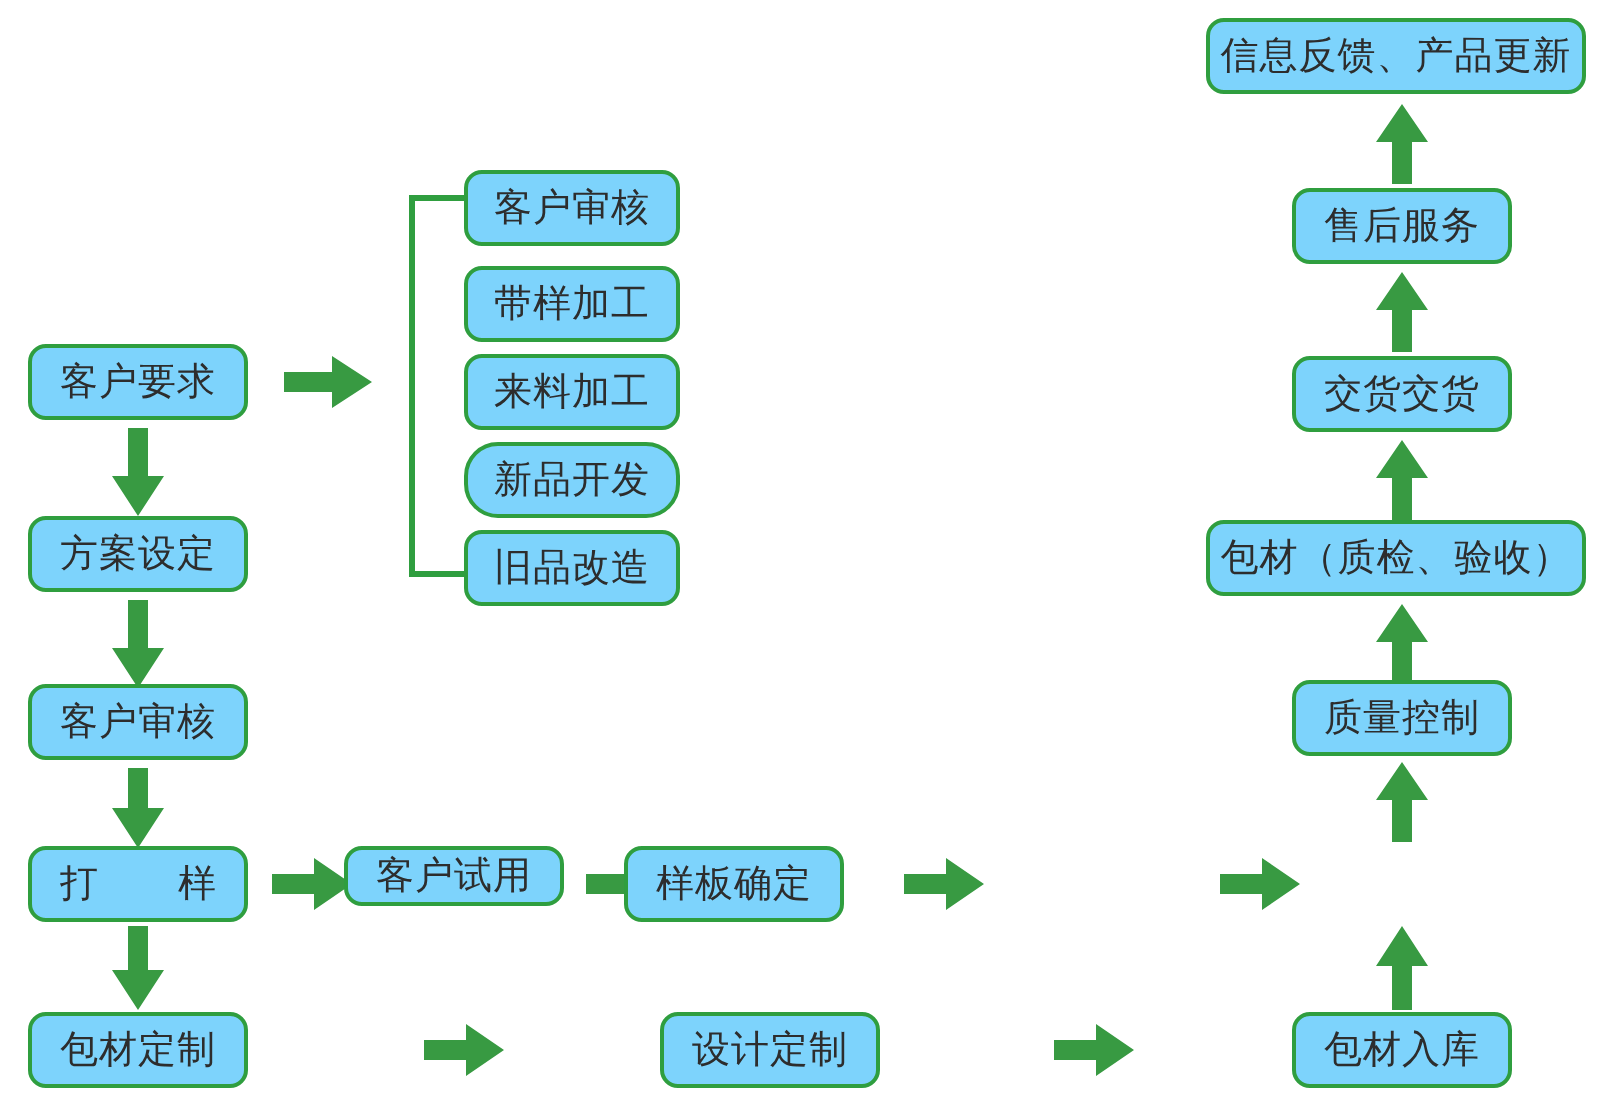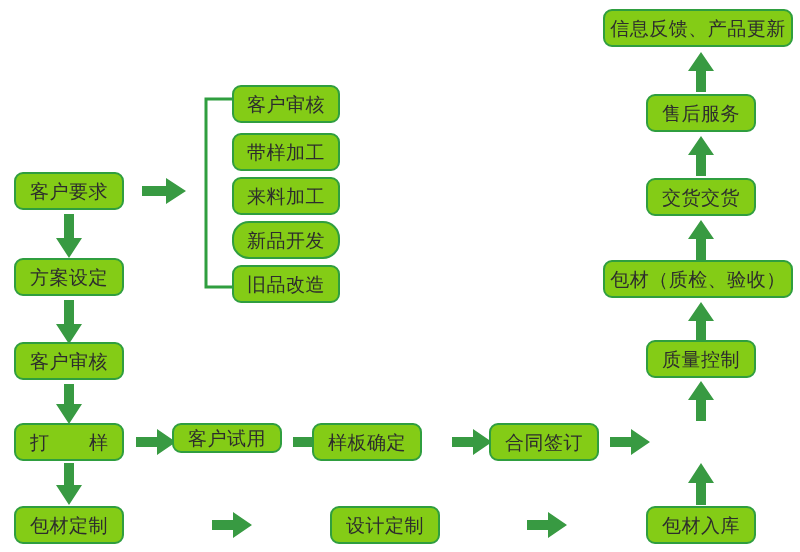--- a/index.html
+++ b/index.html
@@ -17,21 +17,21 @@
     position: relative;
     width: 800px;
     height: 552px;
     background: #ffffff;
   }
   .node {
     position: absolute;
     box-sizing: border-box;
     border: 2px solid #2f9e3f;
     border-radius: 9px;
-    background: #84cc16;
+    background: #7dd3fc;
     color: #2d2d2d;
     display: flex;
     align-items: center;
     justify-content: center;
     font-size: 19px;
     line-height: 1;
     white-space: nowrap;
     letter-spacing: 0.5px;
   }
   .node.wide-gap {
@@ -128,21 +128,20 @@
   </div>
 
   <div class="node" style="left:312px; top:423px; width:110px; height:38px;">样板确定</div>
 
   <div class="arrow" style="left:452px; top:429px; width:40px; height:26px;">
     <svg viewBox="0 0 40 26" preserveAspectRatio="none" aria-hidden="true">
       <polygon points="0,8 21,8 21,0 40,13 21,26 21,18 0,18" fill="#389a42"></polygon>
     </svg>
   </div>
 
-  <div class="node" style="left:489px; top:423px; width:110px; height:38px;">合同签订</div>
 
   <div class="arrow" style="left:610px; top:429px; width:40px; height:26px;">
     <svg viewBox="0 0 40 26" preserveAspectRatio="none" aria-hidden="true">
       <polygon points="0,8 21,8 21,0 40,13 21,26 21,18 0,18" fill="#389a42"></polygon>
     </svg>
   </div>
 
 
   <div class="arrow" style="left:56px; top:463px; width:26px; height:42px;">
     <svg viewBox="0 0 26 42" preserveAspectRatio="none" aria-hidden="true">

